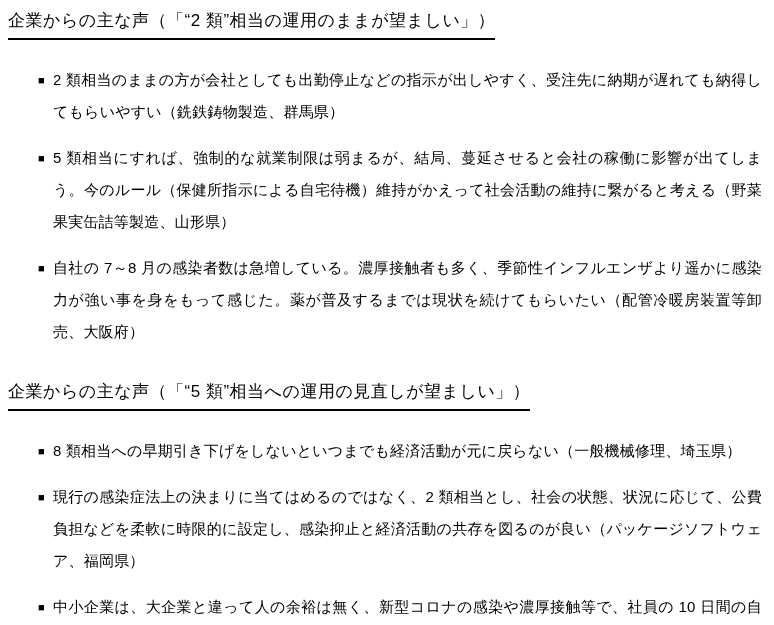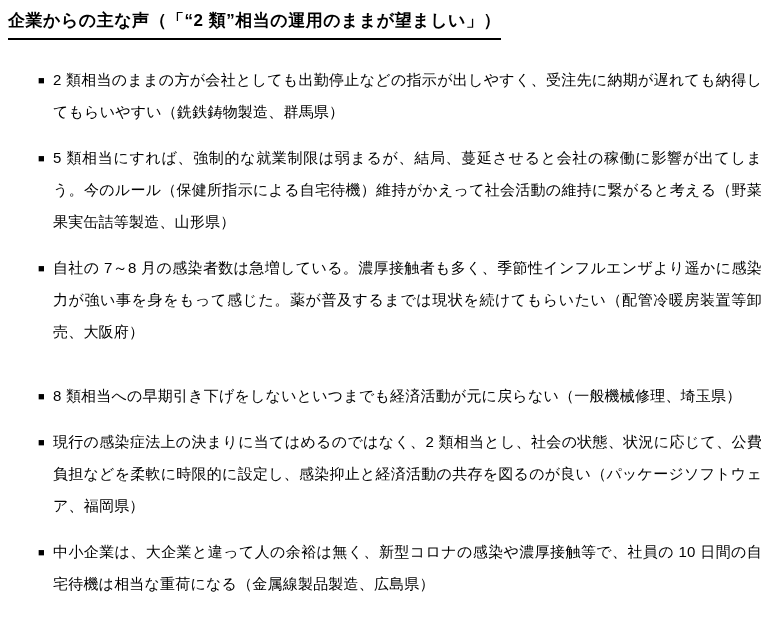--- a/index.html
+++ b/index.html
@@ -15,21 +15,21 @@
     box-sizing: border-box;
     padding: 9px 12px 6px 8px;
     background: #ffffff;
     overflow: hidden;
   }
   .section { margin: 0; }
   .section + .section { margin-top: 32px; }
   .section-heading {
     display: inline-block;
     font-size: 17px;
-    font-weight: bold;
+    font-weight: normal;
     letter-spacing: 0.5px;
     border-bottom: 2.5px solid #000000;
     padding-bottom: 6px;
     margin: 0;
   }
   .bullets { margin-top: 24px; }
   .bullet {
     display: flex;
     align-items: flex-start;
     margin: 0 0 14px 30px;
@@ -65,20 +65,21 @@
         <span class="bullet-text">5 類相当にすれば、強制的な就業制限は弱まるが、結局、蔓延させると会社の稼働に影響が出てしまう。今のルール（保健所指示による自宅待機）維持がかえって社会活動の維持に繋がると考える（野菜果実缶詰等製造、山形県）</span>
       </div>
       <div class="bullet">
         <span class="bullet-marker">■</span>
         <span class="bullet-text">自社の 7～8 月の感染者数は急増している。濃厚接触者も多く、季節性インフルエンザより遥かに感染力が強い事を身をもって感じた。薬が普及するまでは現状を続けてもらいたい（配管冷暖房装置等卸売、大阪府）</span>
       </div>
     </div>
   </div>
 
   <div class="section">
+    <h2 class="section-heading">企業からの主な声（「“5 類”相当への運用の見直しが望ましい」）</h2>
     <div class="bullets">
       <div class="bullet">
         <span class="bullet-marker">■</span>
         <span class="bullet-text">8 類相当への早期引き下げをしないといつまでも経済活動が元に戻らない（一般機械修理、埼玉県）</span>
       </div>
       <div class="bullet">
         <span class="bullet-marker">■</span>
         <span class="bullet-text">現行の感染症法上の決まりに当てはめるのではなく、2 類相当とし、社会の状態、状況に応じて、公費負担などを柔軟に時限的に設定し、感染抑止と経済活動の共存を図るのが良い（パッケージソフトウェア、福岡県）</span>
       </div>
       <div class="bullet">

